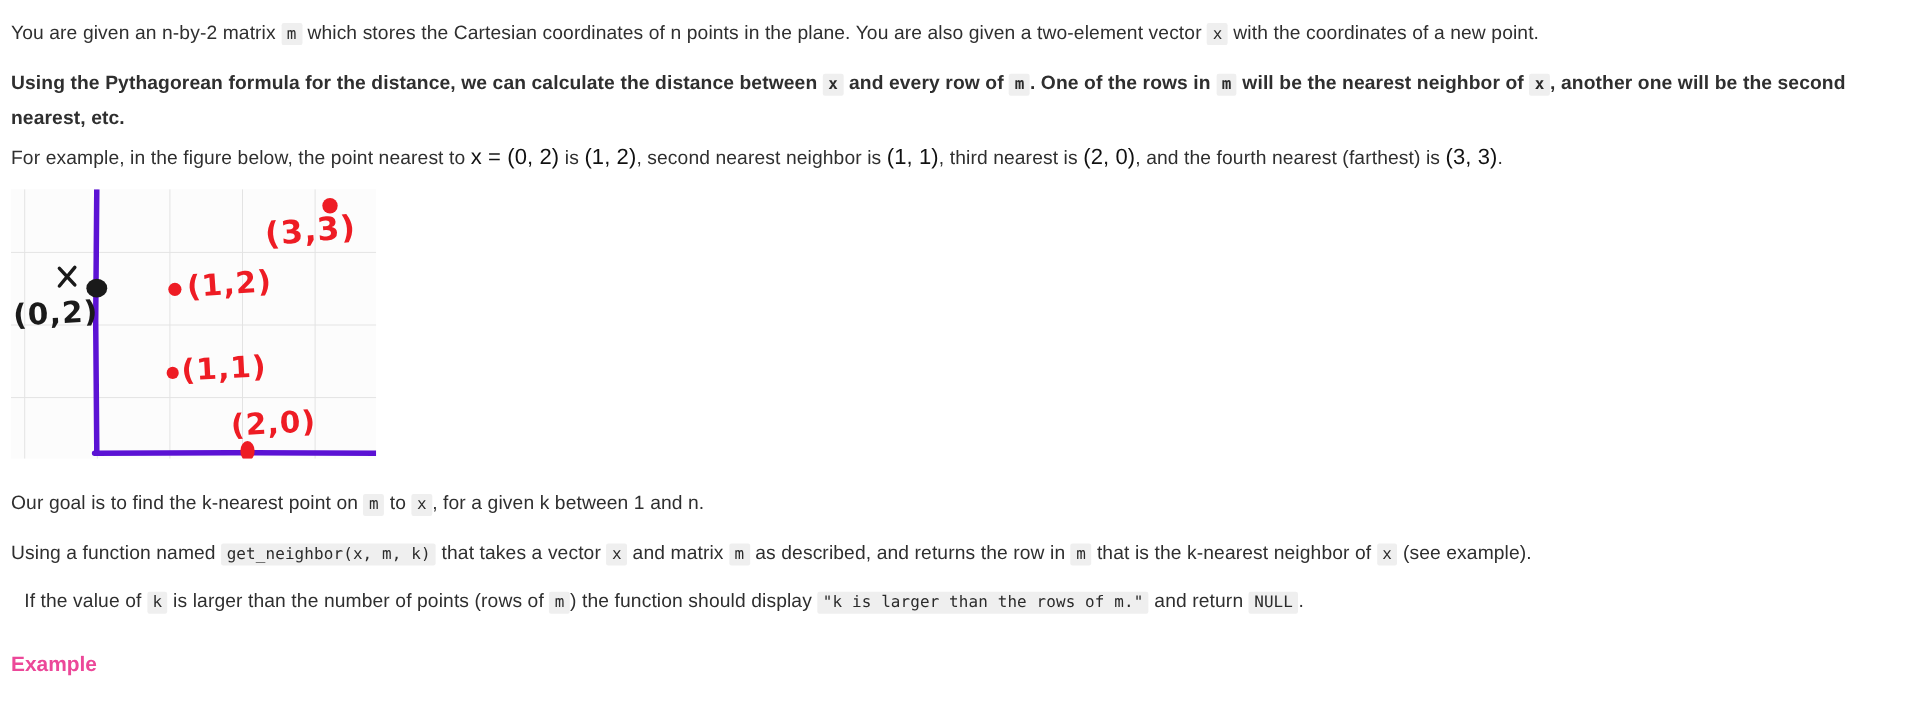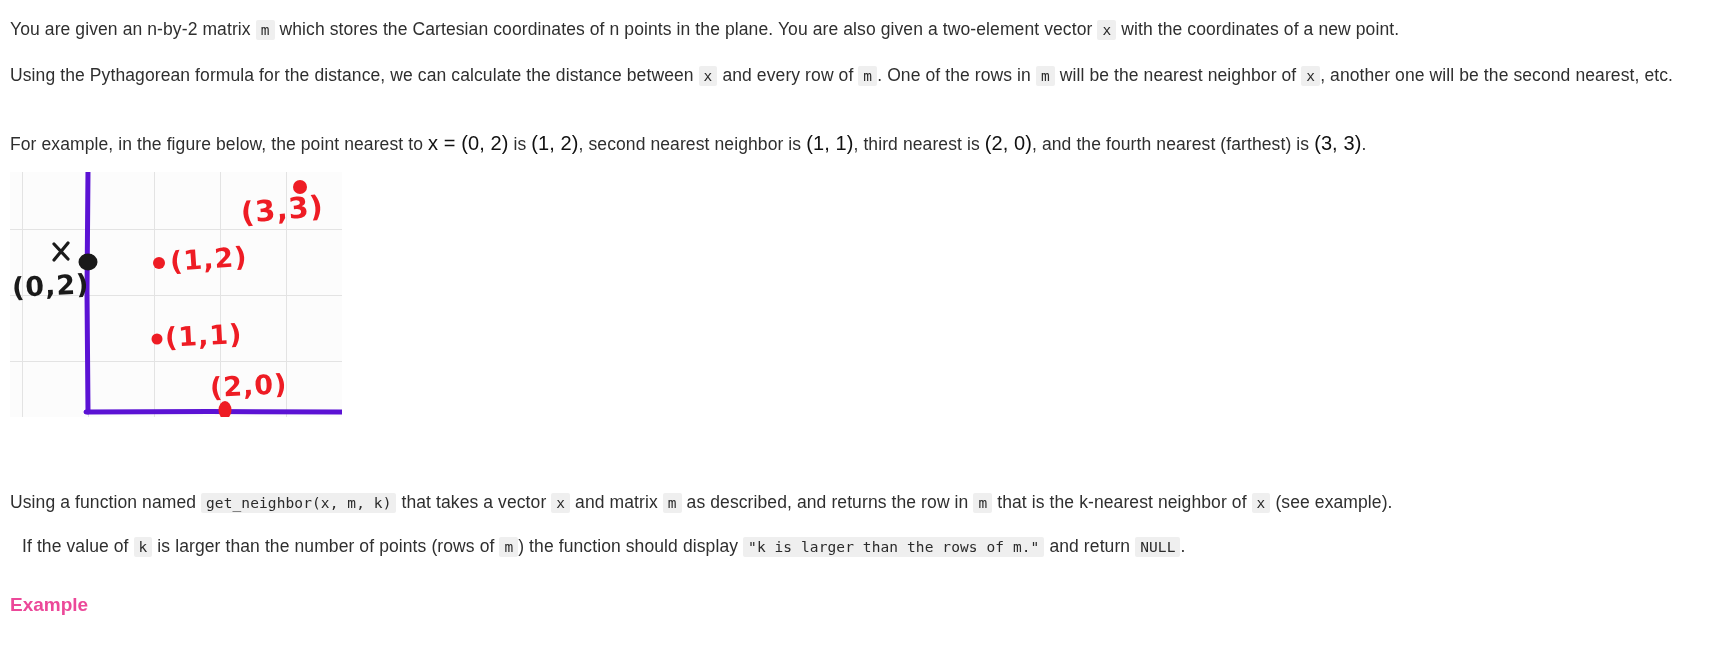--- a/index.html
+++ b/index.html
@@ -21,21 +21,21 @@
     padding: 16px;
   }
   p.para {
     margin: 0;
     font-size: 17.5px;
     line-height: 30px;
     color: #2f2f2f;
     letter-spacing: 0.1px;
   }
   .p1 { position: absolute; left: 10px; top: 14px; width: 1700px; }
-  .p2 { position: absolute; left: 10px; top: 60px; width: 1700px; }
+  .p2 { position: absolute; left: 10px; top: 60px; width: 1700px; font-weight: bold; }
   .p3 { position: absolute; left: 10px; top: 128px; width: 1700px; }
   .p4 { position: absolute; left: 10px; top: 442px; width: 1700px; }
   .p5 { position: absolute; left: 10px; top: 487px; width: 1700px; }
   .p6 { position: absolute; left: 22px; top: 531px; width: 1700px; }
   .heading {
     position: absolute;
     left: 10px;
     top: 570px;
     font-size: 19px;
     font-weight: bold;
@@ -151,20 +151,26 @@
 
     <div class="handlabel hl-red" style="left:160px; top:74px; font-size:27px; transform: rotate(-4deg); letter-spacing:1px;">(1,2)</div>
 
     <div class="handlabel hl-red" style="left:155px; top:150px; font-size:27px; transform: rotate(-3deg); letter-spacing:1px;">(1,1)</div>
 
     <div class="handlabel hl-red" style="left:200px; top:200px; font-size:27px; transform: rotate(-3deg); letter-spacing:1px;">(2,0)</div>
 
     <div class="handlabel hl-red" style="left:231px; top:24px; font-size:29px; transform: rotate(-5deg); letter-spacing:1px;">(3,3)</div>
   </div>
 
+  <p class="para p4">
+    <span>Our goal is to find the k-nearest point on</span>
+    <code class="inline">m</code>
+    <span>to</span>
+    <code class="inline">x</code><span>, for a given k between 1 and n.</span>
+  </p>
 
   <p class="para p5">
     <span>Using a function named</span>
     <code class="inline">get_neighbor(x, m, k)</code>
     <span>that takes a vector</span>
     <code class="inline">x</code>
     <span>and matrix</span>
     <code class="inline">m</code>
     <span>as described, and returns the row in</span>
     <code class="inline">m</code>

